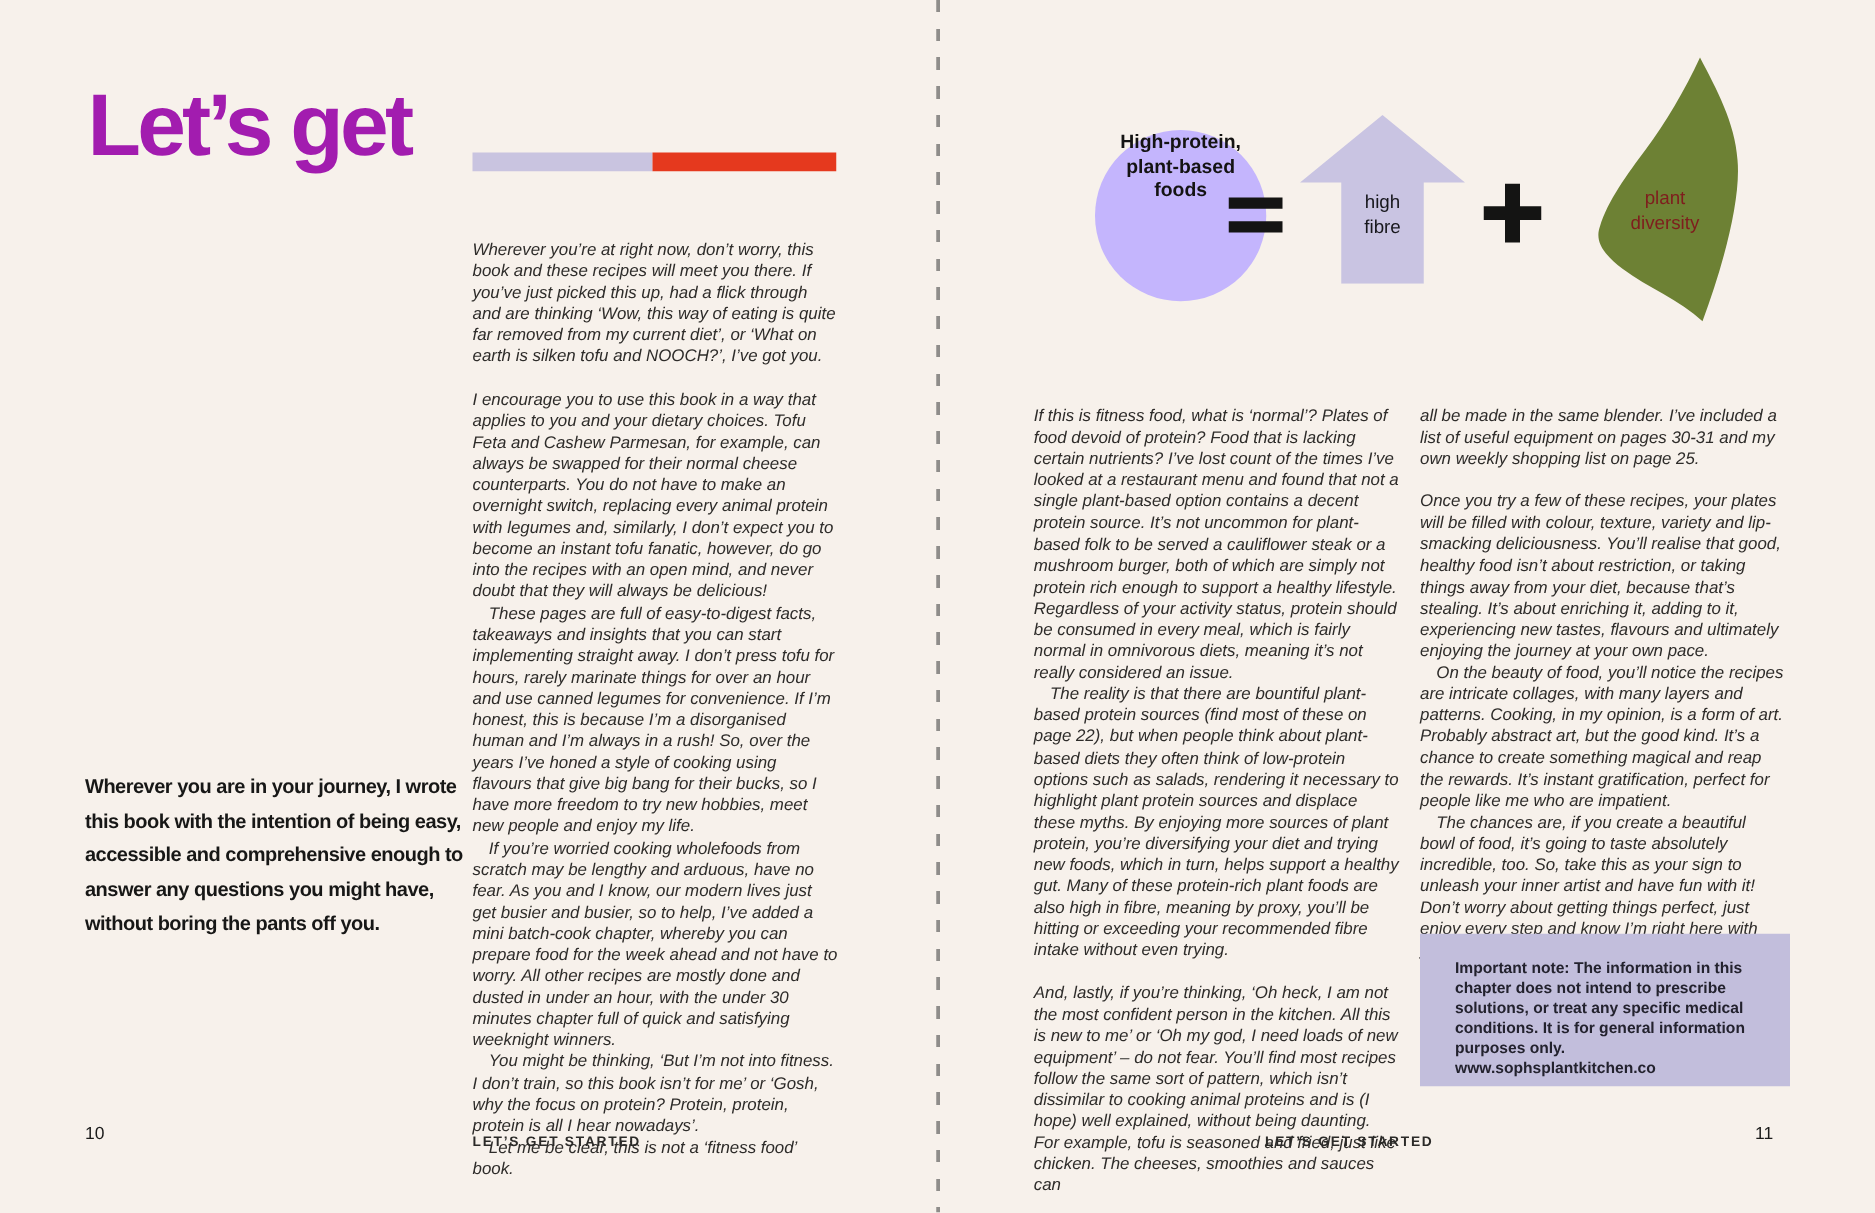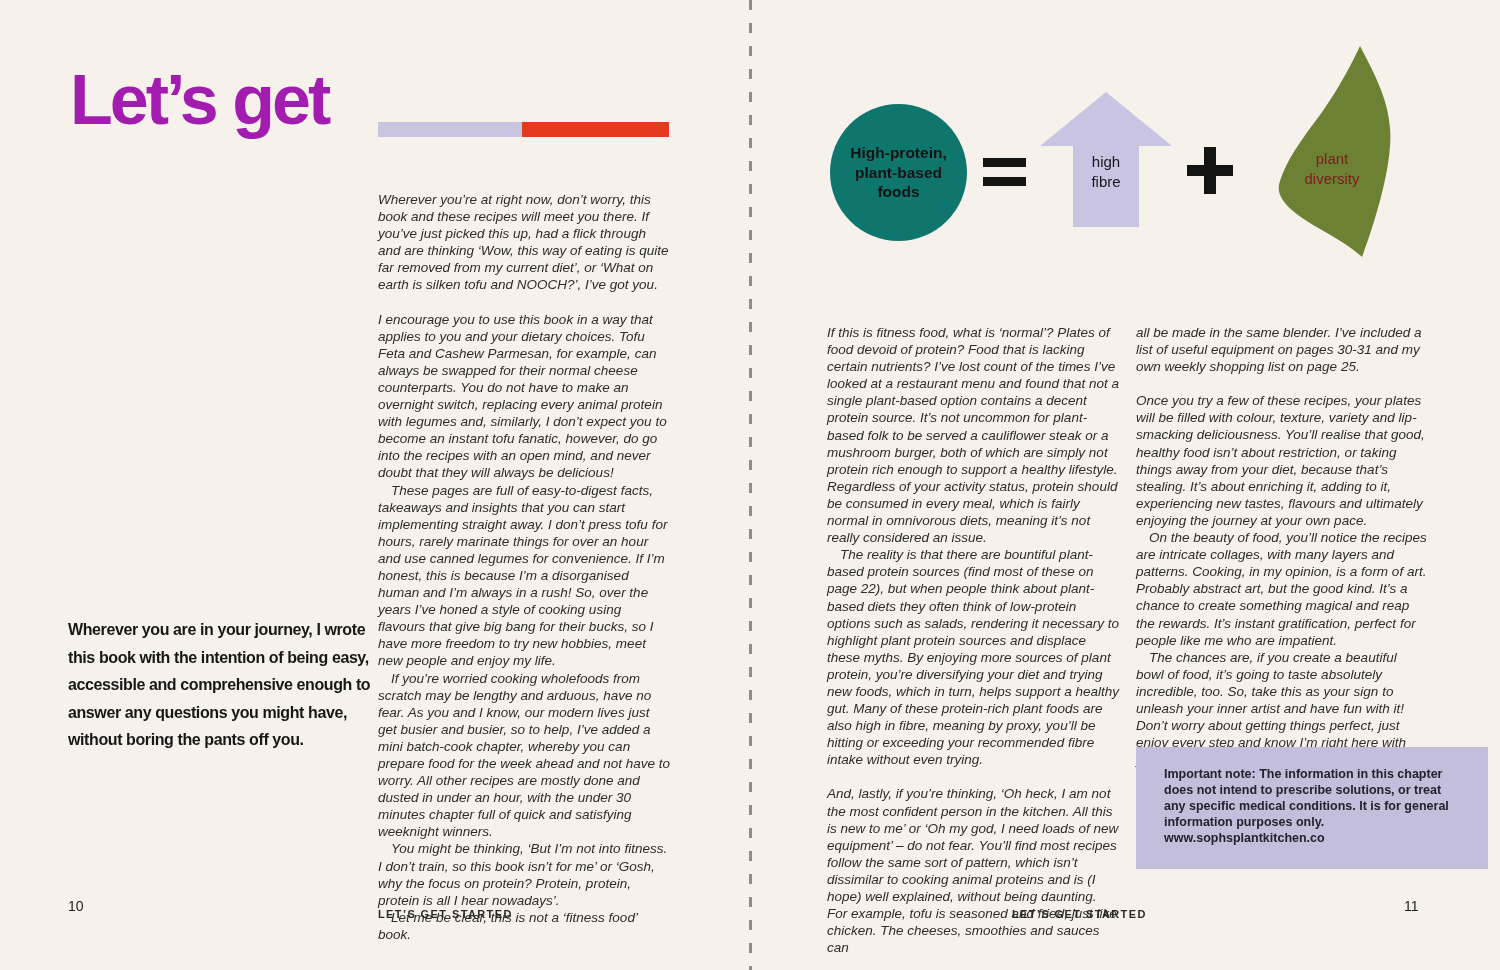--- a/index.html
+++ b/index.html
@@ -30,40 +30,40 @@
                 font-weight:bold; line-height:27.5px; letter-spacing:-0.4px; color:#171716; }
 
   .folio { position:absolute; font-size:14px; color:#1b1b1a; }
   .folio-left { left:68px; top:898px; }
   .folio-right { left:1404px; top:898px; }
   .running-head { position:absolute; font-size:11px; font-weight:bold; letter-spacing:1.4px; color:#2b2a28; }
   .running-left { left:378px; top:908px; }
   .running-right { left:1012px; top:908px; }
 
   
-  .protein-circle { position:absolute; left:830px; top:104px; width:137px; height:137px;
-                    border-radius:50%; background:#0f766e; display:flex; align-items:center;
+  .protein-circle { position:absolute; left:876px; top:104px; width:137px; height:137px;
+                    border-radius:50%; background:#c4b5fd; display:flex; align-items:flex-start;
                     justify-content:center; text-align:center; }
   .protein-circle .lbl { font-size:15.5px; font-weight:bold; color:#141312; line-height:19.5px; }
   .equals-icon { position:absolute; left:983px; top:158px; display:flex; flex-direction:column; gap:10px; }
   .equals-icon i { display:block; width:43px; height:9px; background:#141413; }
   .arrow-wrap { position:absolute; left:1040px; top:92px; width:132px; height:135px; }
   .arrow-wrap svg { position:absolute; left:0; top:0; }
   .arrow-label { position:absolute; left:33px; top:60px; width:66px; text-align:center;
                  font-size:15px; color:#17171c; line-height:19.5px; }
   .plus-icon { position:absolute; left:1187px; top:147px; width:46px; height:47px; }
   .plus-icon .h { position:absolute; left:0; top:18px; width:46px; height:11px; background:#141413; }
   .plus-icon .v { position:absolute; left:17px; top:0; width:12px; height:47px; background:#141413; }
   .leaf-wrap { position:absolute; left:1272px; top:44px; width:132px; height:220px; }
   .leaf-wrap svg { position:absolute; left:0; top:0; }
   .leaf-label { position:absolute; left:12px; top:105px; width:96px; text-align:center;
                 font-size:15px; color:#7f1d1d; line-height:19.5px; }
 
   
-  .note-box { position:absolute; left:1136px; top:747px; width:352px; height:122px;
+  .note-box { position:absolute; left:1136px; top:747px; width:296px; height:122px;
               background:#c2bedc; padding:19px 28px 0 28px; }
   .note-box div { font-size:12.5px; font-weight:bold; line-height:16px; color:#23222e; }
   .note-box .gap { margin-top:16px; }
 </style>
 </head>
 <body>
 
 <div class="spread">
 
   <div class="spine"></div>

